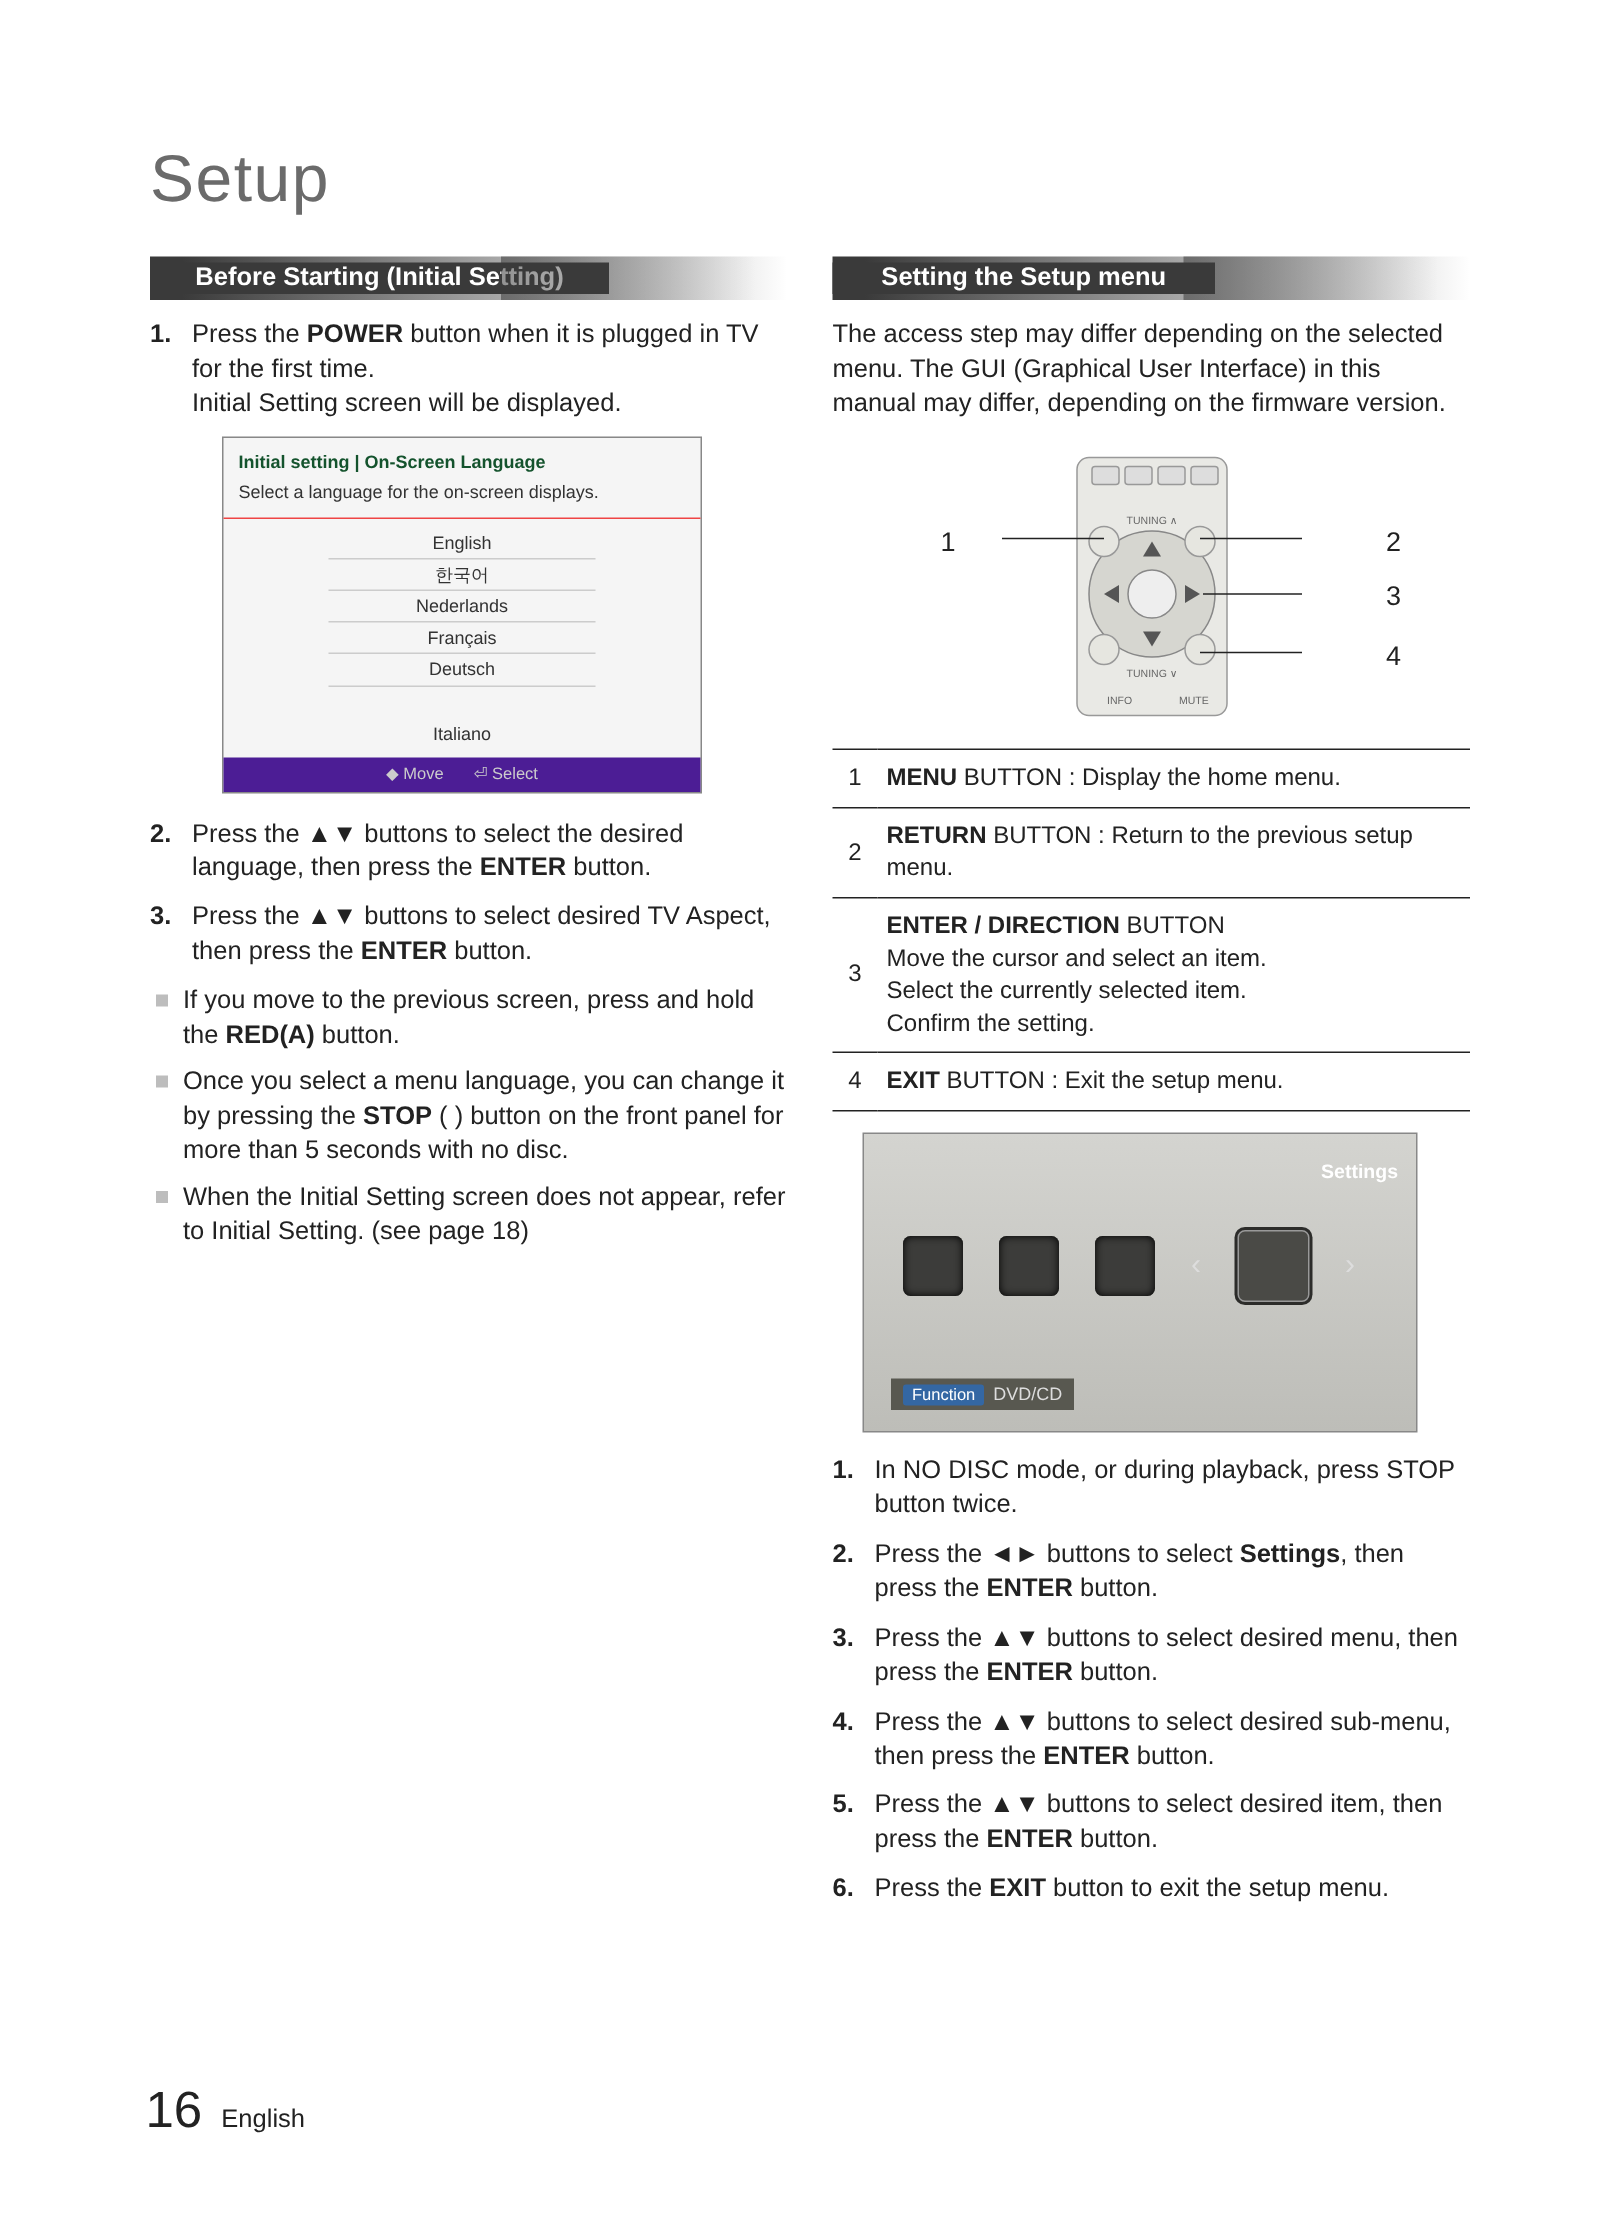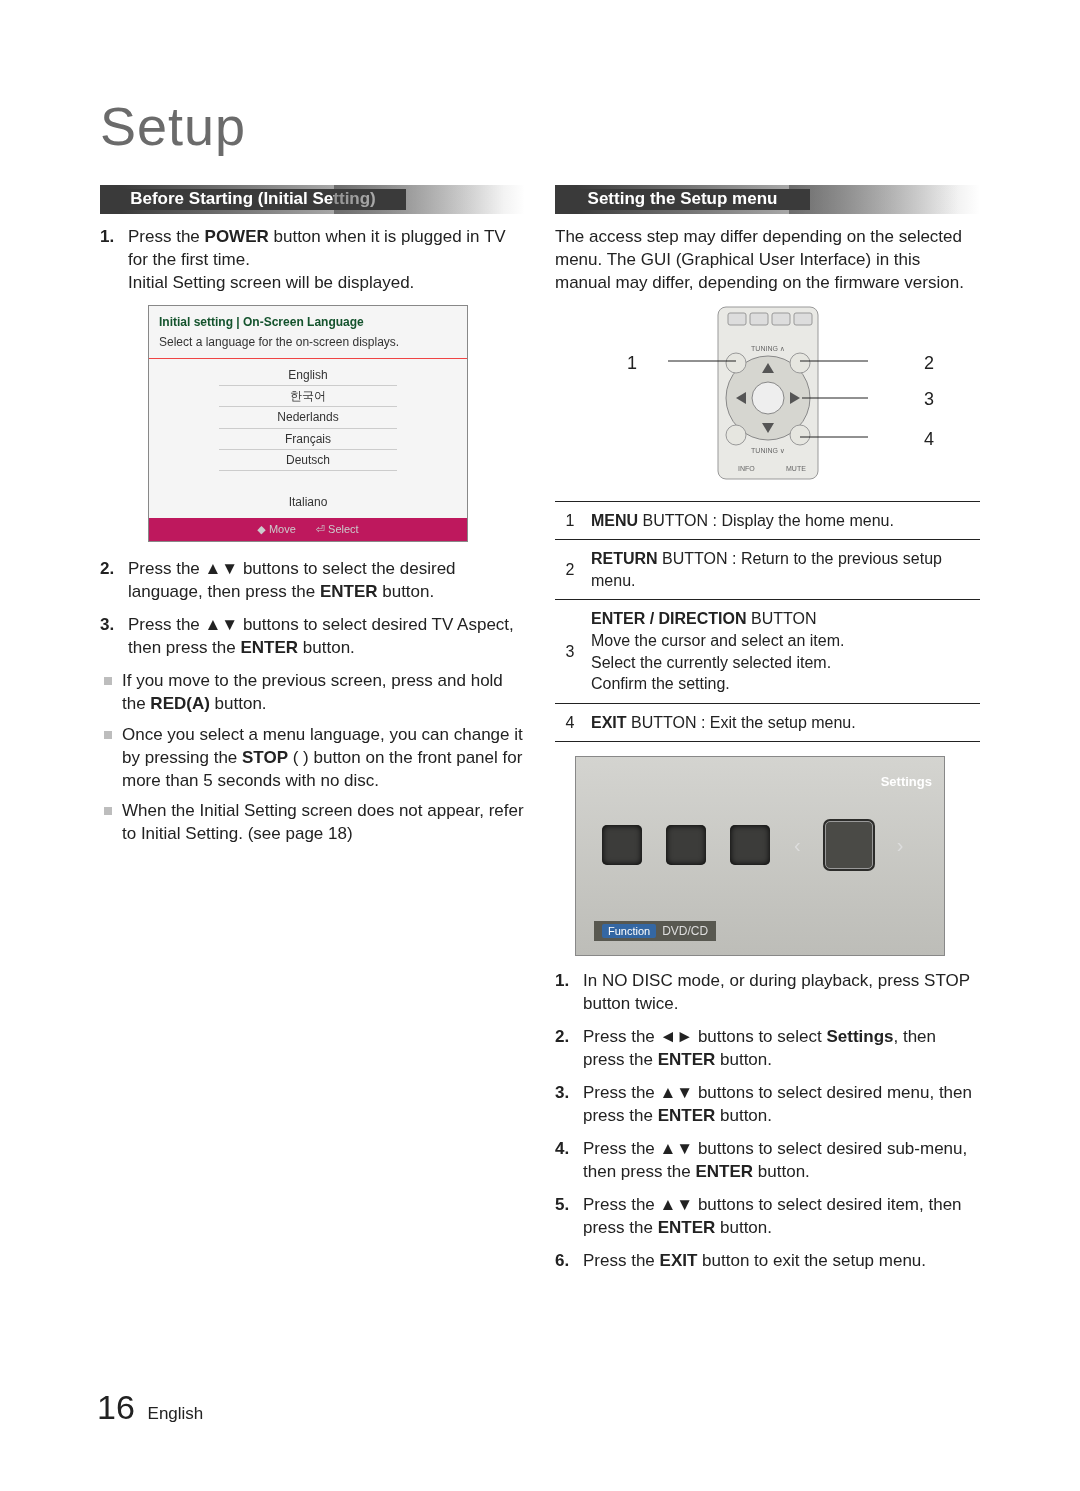--- a/index.html
+++ b/index.html
@@ -8,21 +8,21 @@
     height: 1491px;
     background: #fff;
     font-family: Arial, Helvetica, sans-serif;
     color: #222;
     position: relative;
     padding: 90px 100px 60px 100px;
     font-size: 17px;
     line-height: 1.35;
   }
   .page-title {
-    font-size: 54px;
+    font-size: 44px;
     font-weight: 300;
     color: #6b6b6b;
     margin-bottom: 22px;
     letter-spacing: 1px;
   }
   .columns { display: flex; gap: 30px; }
   .col { flex: 1 1 0; min-width: 0; }
   .section-bar {
     margin-bottom: 12px;
     position: relative;
@@ -86,21 +86,21 @@
   .lang-head { padding: 8px 10px 4px; font-weight: bold; color: #14532d; }
   .lang-sub { padding: 0 10px 8px; color: #333; border-bottom: 1px solid #ef4444; }
   .lang-list { padding: 6px 70px; }
   .lang-list div {
     text-align: center; padding: 2px 0;
     border-bottom: 1px solid #ccc;
     color: #333;
   }
   .lang-list div:last-child { border-bottom: none; margin-top: 21px; }
   .lang-foot {
-    background: #be185d; color: #ccc;
+    background: #4c1d95; color: #ccc;
     display: flex; justify-content: center; gap: 20px;
     padding: 4px 0; font-size: 11px;
   }
   
   table.btn-def {
     width: 100%;
     border-collapse: collapse;
     font-size: 16px;
     margin-top: 8px;
   }
@@ -193,21 +193,21 @@
       </li>
     </ul>
   </div>
 
   <div class="col">
     <div class="section-bar">
       <div class="ribbon" style="width:60%">Setting the Setup menu</div>
       <div class="fade"></div>
     </div>
 
-    <p style="margin-bottom:8px">The access step may differ depending on the selected menu. The GUI (Graphical User Interface) in this manual may differ, depending on the firmware version.</p>
+    <p style="margin-bottom:20px">The access step may differ depending on the selected menu. The GUI (Graphical User Interface) in this manual may differ, depending on the firmware version.</p>
 
     <div class="callouts">
       <svg width="220" height="180" viewBox="0 0 220 180">
         <rect x="60" y="4" width="100" height="172" rx="8" fill="#e9e9e5" stroke="#999"></rect>
 
         <rect x="70" y="10" width="18" height="12" rx="2" fill="#ddd" stroke="#999"></rect>
         <rect x="92" y="10" width="18" height="12" rx="2" fill="#ddd" stroke="#999"></rect>
         <rect x="114" y="10" width="18" height="12" rx="2" fill="#ddd" stroke="#999"></rect>
         <rect x="136" y="10" width="18" height="12" rx="2" fill="#ddd" stroke="#999"></rect>
 

